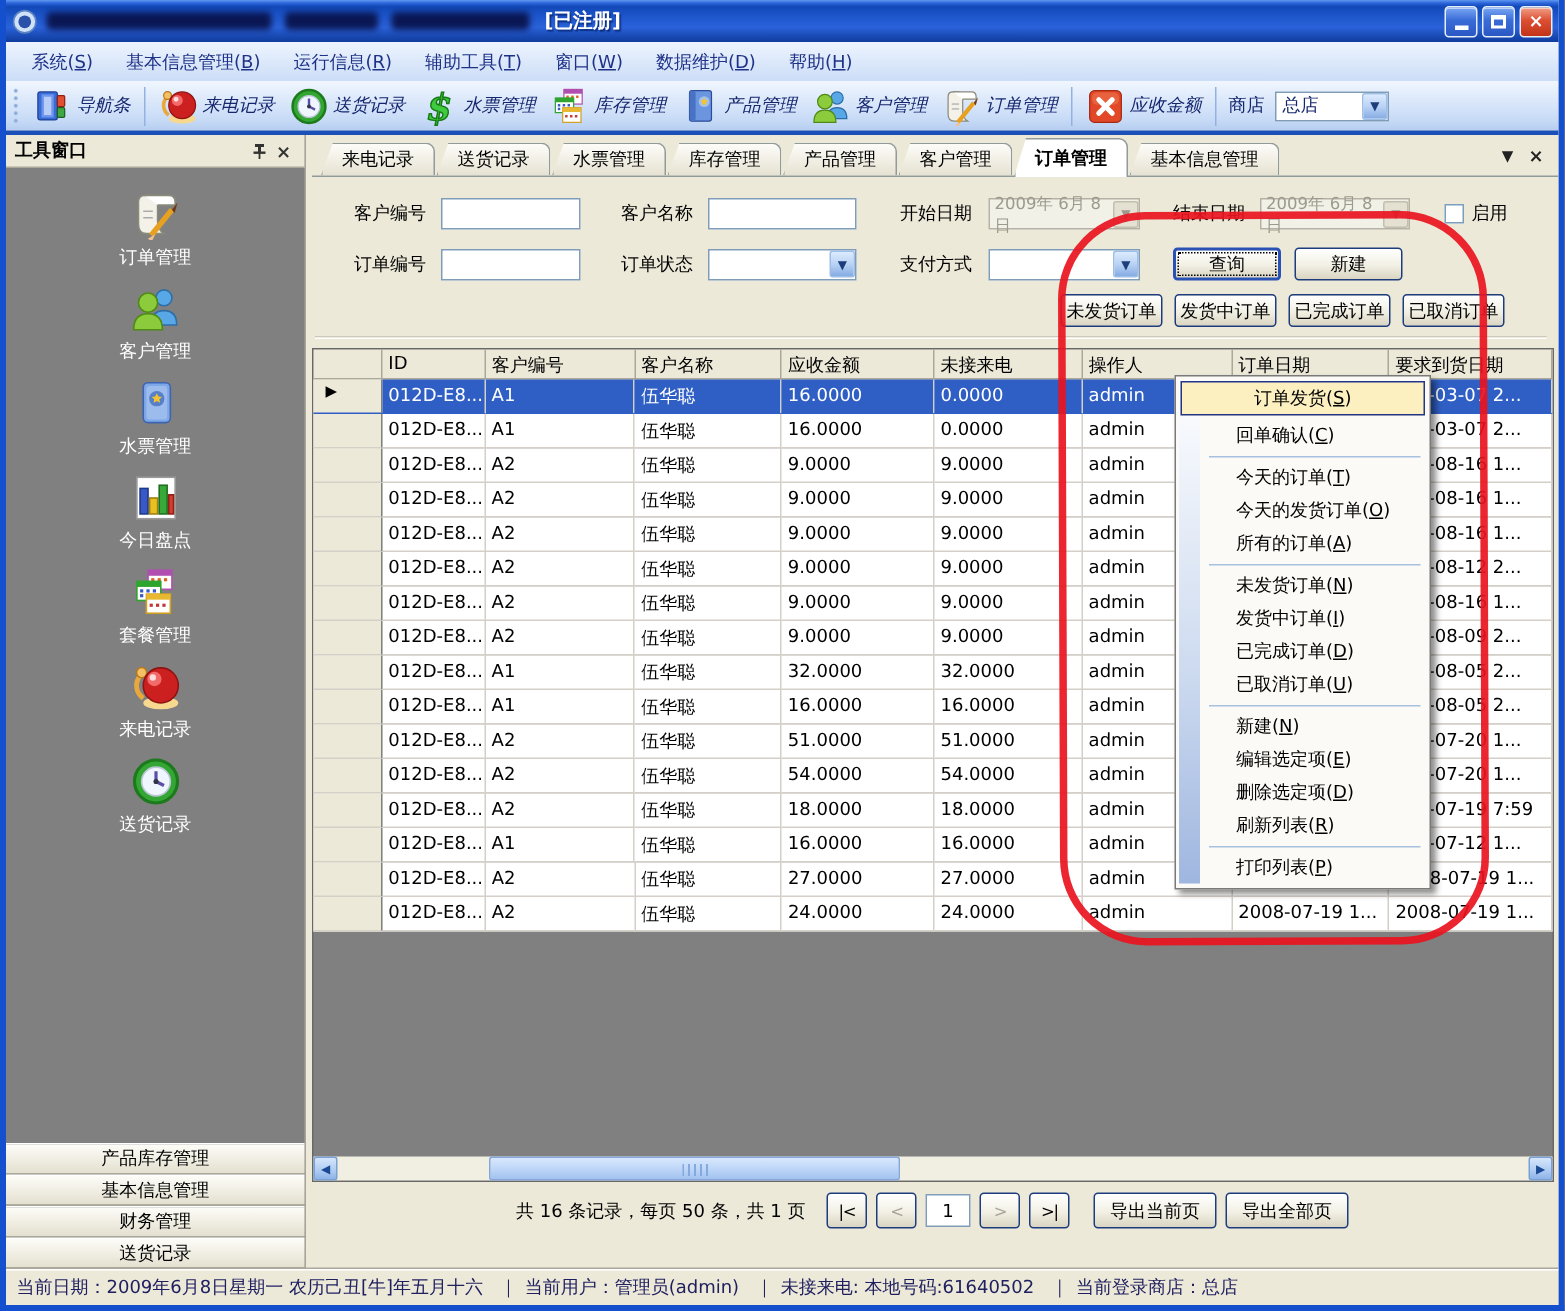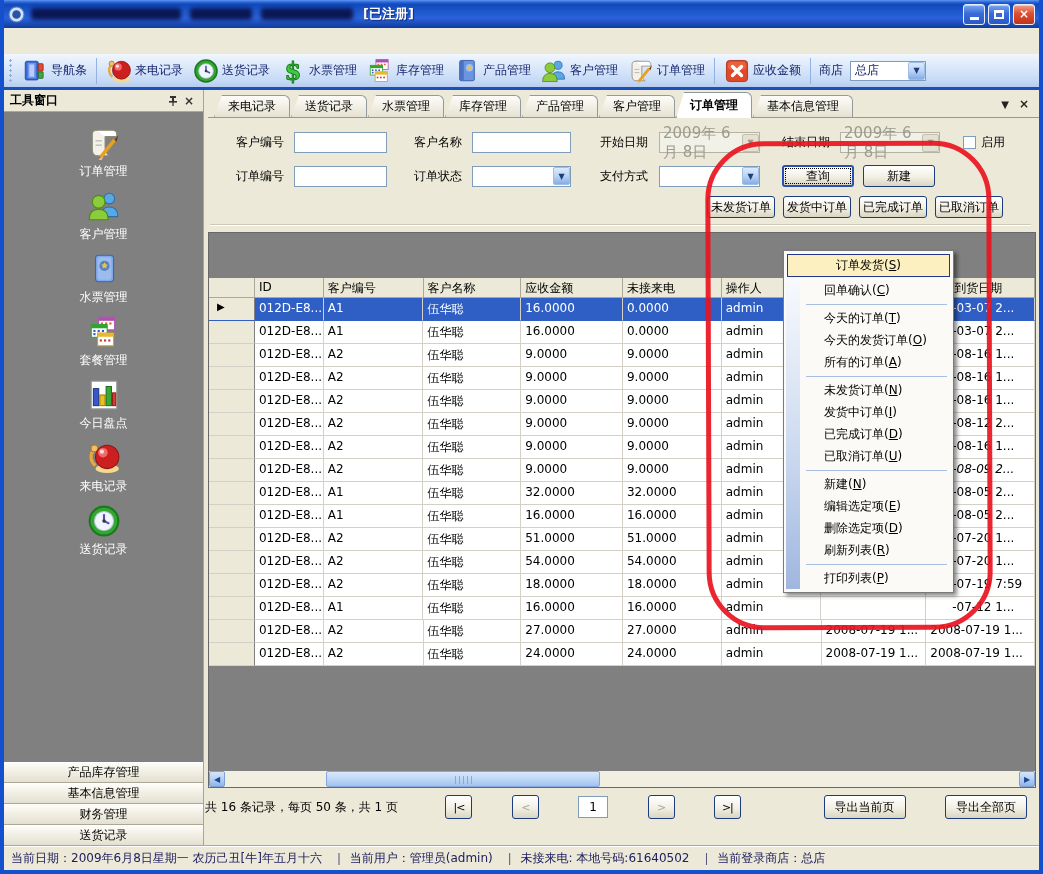--- a/index.html
+++ b/index.html
@@ -31,21 +31,21 @@
     background:linear-gradient(180deg,#EDF4FE,#CCDDF7);display:flex;align-items:center;padding:0 6px;color:#1E3287;}
   .menu-item{padding:0 11px;height:22px;line-height:22px;cursor:default;}
   .menu-item u{text-decoration:underline;}
   
   .toolbar{position:absolute;left:0;right:0;top:54px;height:36px;
     background:linear-gradient(180deg,#F0F6FE,#C6DAF6 80%,#B6CDF0);
     border-bottom:3px solid #1B50B8;display:flex;align-items:center;padding:0 4px;color:#15266E;}
   .tb-grip{width:6px;height:26px;margin-right:3px;
     background:radial-gradient(circle,#8FAEDA 1px,transparent 1.4px) 0 0/5px 5px repeat-y;}
   .tb-buttons{display:flex;align-items:center;height:100%;}
-  .tb-btn{display:flex;align-items:center;gap:3px;padding:2px 5px;border-radius:3px;cursor:default;}
+  .tb-btn{display:flex;align-items:center;gap:3px;padding:2px 5px;border-radius:3px;cursor:default;font-style:italic;}
   .tb-sep{width:1px;height:26px;background:#93B2E2;margin:0 4px;}
   .icon{display:inline-flex;line-height:0;}
   .icon svg{display:block;}
   .shop-group{display:flex;align-items:center;gap:7px;margin-left:4px;}
   .shop-combo{width:76px;height:20px;background:#fff;border:1px solid #7F9DB9;display:flex;align-items:center;}
   .shop-combo .val{flex:1;padding-left:4px;}
   .combo-btn{width:17px;height:18px;flex:none;display:flex;align-items:center;justify-content:center;
     background:linear-gradient(180deg,#DCEBFE,#BAD3F5 50%,#86ACE4);border:1px solid #9EBEE6;border-radius:2px;color:#1D3E7A;font-size:8px;}
   
   .sidebar{position:absolute;left:0;top:90px;width:200px;height:756px;background:#808080;border-right:1px solid #A8A49A;display:flex;flex-direction:column;}
@@ -69,51 +69,51 @@
   .tab.active{height:26px;line-height:25px;background:#FFFFFF;font-weight:bold;z-index:2;margin-bottom:-1px;}
   .tab-tools{margin-left:auto;display:flex;align-items:center;gap:10px;padding:0 10px 6px 0;color:#222;}
   .tab-tools .tt{font-size:10px;cursor:default;}
   
   .frow{position:absolute;display:flex;align-items:center;}
   .flabel{width:58px;flex:none;}
   .finput{height:21px;background:#fff;border:1px solid #7F9DB9;}
   .fcombo{height:21px;background:#fff;border:1px solid #7F9DB9;display:flex;align-items:center;}
   .fcombo .val{flex:1;padding-left:3px;}
   .fdate{height:21px;background:#F2F1E8;border:1px solid #B5B2A5;display:flex;align-items:center;color:#9C9A8C;}
-  .fdate .val{flex:1;padding-left:3px;font-size:15px;}
+  .fdate .val{flex:1;padding-left:3px;font-size:11px;}
   .fdate .combo-btn{background:#E4E1D2;border-color:#C2BFAE;color:#9C9A8C;}
   .chk{width:13px;height:13px;background:#fff;border:1px solid #7B9EBD;flex:none;position:relative;}
   .chk.checked::after{content:"✓";position:absolute;left:0px;top:-3px;color:#21A121;font-weight:bold;font-size:13px;}
   .xpbtn{height:22px;border:1px solid #1D3C7E;border-radius:3px;color:#000;
     background:linear-gradient(180deg,#FFFFFF,#F2F0E4 55%,#DAD5C2);
     display:flex;align-items:center;justify-content:center;cursor:default;}
   .xpbtn.focused{border:2px solid #2A52B4;outline:1px dotted #000;outline-offset:-4px;}
   .fsep{position:absolute;left:6px;right:8px;top:134px;border-top:1px solid #CDC9B8;border-bottom:1px solid #FFFFFF;}
   
   .grid-wrap{position:absolute;left:4px;top:142px;width:828px;height:556px;border:1px solid #686868;background:#808080;}
-  .grid{width:826px;margin-top:45px;}
+  .grid{width:826px;}
   .g-head{display:flex;height:20px;background:#ECE9D8;}
   .g-hcell{border-right:1px solid #ACA899;border-bottom:1px solid #ACA899;padding:2px 4px 0 4px;overflow:hidden;white-space:nowrap;}
   .g-row{display:flex;height:23px;background:#fff;}
   .g-cell{border-right:1px solid #D4D0C8;border-bottom:1px solid #D4D0C8;padding:3px 3px 0 4px;overflow:hidden;white-space:nowrap;}
   .g-cell.selcol{background:#ECE9D8;border-right:1px solid #808080;color:#000;padding-left:8px;font-size:10px;}
   .g-row.sel .g-cell{background:#2F5FC4;color:#fff;border-bottom-color:#2F5FC4;}
   .g-row.sel .g-cell.selcol{background:#ECE9D8;color:#000;}
   .g-cell.frag{padding-left:26px;}
   
   .hscroll{position:absolute;left:0;bottom:0;height:16px;width:826px;background:#F1EFE2;display:flex;}
   .sb-arrow{width:16px;height:16px;flex:none;border:1px solid #7AA0D4;border-radius:2px;
     background:linear-gradient(180deg,#D6E6FB,#AECBF2 60%,#8FB4E8);color:#1A4A94;font-size:8px;display:flex;align-items:center;justify-content:center;}
   .sb-arrow.right{margin-left:auto;}
   .sb-thumb{position:absolute;left:117px;top:0;width:274px;height:16px;border:1px solid #86A7DC;border-radius:2px;
     background:linear-gradient(180deg,#D8E8FC,#BCD5F7 55%,#A2C2EF);}
   .sb-thumb::after{content:"";position:absolute;left:50%;top:4px;width:17px;height:8px;margin-left:-8px;
     background:repeating-linear-gradient(90deg,#84A9DE 0 1px,transparent 1px 4px);}
   
-  .pager{position:absolute;left:1px;right:12px;top:704px;height:26px;display:flex;align-items:center;justify-content:space-between;gap:6px;}
+  .pager{position:absolute;left:12px;right:12px;top:704px;height:26px;display:flex;align-items:center;justify-content:center;gap:6px;}
   .pager .summary{margin-right:8px;}
   .pg-btn{width:27px;height:24px;font-size:11px;letter-spacing:-1px;}
   .pg-btn.dis{color:#A8A498;}
   .pg-box{width:30px;height:22px;background:#fff;border:1px solid #7F9DB9;text-align:center;line-height:20px;}
   .exp-btn{padding:0 10px;height:24px;}
   
   .statusbar{position:absolute;left:0;right:0;bottom:0;height:24px;background:#ECE9D8;border-top:1px solid #fff;
     box-shadow:0 -1px 0 #ACA899;display:flex;align-items:center;padding:0 7px;color:#202060;white-space:nowrap;overflow:hidden;}
   .statusbar .seg{margin-right:6px;}
   .statusbar .sep{margin:0 5px;color:#202060;}
@@ -154,20 +154,29 @@
       <div class="winbtn min">
           <span></span>
         </div>
       <div class="winbtn max">
           <span></span>
         </div>
       <div class="winbtn close">×</div>
     </div>
   </div>
 
+  <div class="menubar">
+      <div class="menu-item">系统(<u>S</u>)</div>
+      <div class="menu-item">基本信息管理(<u>B</u>)</div>
+      <div class="menu-item">运行信息(<u>R</u>)</div>
+      <div class="menu-item">辅助工具(<u>T</u>)</div>
+      <div class="menu-item">窗口(<u>W</u>)</div>
+      <div class="menu-item">数据维护(<u>D</u>)</div>
+      <div class="menu-item">帮助(<u>H</u>)</div>
+    </div>
 
   <div class="toolbar">
     <div class="tb-grip"></div>
     <div class="tb-buttons">
         <div class="tb-btn">
           <span class="icon">
             <svg width="26" height="26" viewBox="0 0 32 32">
               <rect x="4" y="4" width="16" height="23" rx="2" fill="#3A6CD8" stroke="#1E3F94"></rect>
               <rect x="7" y="6" width="10" height="19" fill="#6E96EC"></rect>
               <rect x="9" y="8" width="6" height="15" fill="#B8CCF6"></rect>
@@ -342,20 +351,32 @@
         <div class="sb-item">
           <span class="icon">
             <svg width="34" height="34" viewBox="0 0 32 32">
               <rect x="8" y="3" width="17" height="25" rx="3" fill="#7FA8E8" stroke="#3C64B0"></rect>
               <rect x="10" y="5" width="13" height="21" rx="2" fill="#A8C4F0" opacity="0.7"></rect>
               <circle cx="16.5" cy="13" r="4.8" fill="#5880C8"></circle>
               <path d="M16.5 9.5 l1 2.1 2.2 .3 -1.6 1.5 .4 2.2 -2-1.1 -2 1.1 .4-2.2 -1.6-1.5 2.2-.3z" fill="#F4C430"></path>
             </svg>
           </span>
           <span>水票管理</span>
+        </div>
+        <div class="sb-item">
+          <span class="icon">
+            <svg width="34" height="34" viewBox="0 0 32 32">
+              <rect x="4" y="3" width="24" height="26" fill="#FFF" stroke="#999"></rect>
+              <rect x="6" y="10" width="5" height="16" fill="#3858C8" stroke="#203888"></rect>
+              <rect x="12" y="16" width="5" height="10" fill="#E8C020" stroke="#A08010"></rect>
+              <rect x="18" y="8" width="5" height="18" fill="#38A838" stroke="#1E7020"></rect>
+              <rect x="24" y="14" width="3" height="12" fill="#D04030" stroke="#902018"></rect>
+            </svg>
+          </span>
+          <span>今日盘点</span>
         </div>
         <div class="sb-item">
           <span class="icon">
             <svg width="34" height="34" viewBox="0 0 32 32">
               <rect x="11" y="2" width="15" height="12" fill="#fff" stroke="#B04FB0"></rect>
               <rect x="11" y="2" width="15" height="3.5" fill="#B04FB0"></rect>
               <g fill="#E06020">
                 <rect x="13" y="7" width="2" height="2"></rect>
                 <rect x="17" y="7" width="2" height="2"></rect>
                 <rect x="21" y="7" width="2" height="2"></rect>
@@ -377,32 +398,20 @@
                 <rect x="16" y="23" width="2" height="2"></rect>
                 <rect x="20" y="23" width="2" height="2"></rect>
               </g>
             </svg>
           </span>
           <span>套餐管理</span>
         </div>
         <div class="sb-item">
           <span class="icon">
             <svg width="34" height="34" viewBox="0 0 32 32">
-              <rect x="4" y="3" width="24" height="26" fill="#FFF" stroke="#999"></rect>
-              <rect x="6" y="10" width="5" height="16" fill="#3858C8" stroke="#203888"></rect>
-              <rect x="12" y="16" width="5" height="10" fill="#E8C020" stroke="#A08010"></rect>
-              <rect x="18" y="8" width="5" height="18" fill="#38A838" stroke="#1E7020"></rect>
-              <rect x="24" y="14" width="3" height="12" fill="#D04030" stroke="#902018"></rect>
-            </svg>
-          </span>
-          <span>今日盘点</span>
-        </div>
-        <div class="sb-item">
-          <span class="icon">
-            <svg width="34" height="34" viewBox="0 0 32 32">
               <path d="M8 23 A9.5 9.5 0 0 1 6 9" fill="none" stroke="#E8A83C" stroke-width="3"></path>
               <circle cx="7" cy="7" r="3.2" fill="#F4C066" stroke="#B87818"></circle>
               <ellipse cx="19" cy="26" rx="11" ry="4" fill="#F6D98E"></ellipse>
               <circle cx="19" cy="15" r="11" fill="#CC1F1F" stroke="#8E1414"></circle>
               <circle cx="15" cy="11" r="4.5" fill="#F26B6B"></circle>
               <circle cx="14" cy="10" r="2" fill="#FCDCDC"></circle>
             </svg>
           </span>
           <span>来电记录</span>
         </div>
@@ -595,21 +604,21 @@
             </div>
             <div class="g-row">
               <div class="g-cell selcol" style="width: 46px;"></div>
               <div class="g-cell" style="width: 69px;">012D-E8...</div>
               <div class="g-cell" style="width: 100px;">A2</div>
               <div class="g-cell" style="width: 98px;">伍华聪</div>
               <div class="g-cell" style="width: 102px;">9.0000</div>
               <div class="g-cell" style="width: 99px;">9.0000</div>
               <div class="g-cell" style="width: 100px;">admin</div>
               <div class="g-cell" style="width: 105px;"></div>
-              <div class="g-cell frag" style="width: 109px; font-style: italic;">-08-09 2...</div>
+              <div class="g-cell frag" style="width: 109px;">-08-09 2...</div>
             </div>
             <div class="g-row">
               <div class="g-cell selcol" style="width: 46px;"></div>
               <div class="g-cell" style="width: 69px;">012D-E8...</div>
               <div class="g-cell" style="width: 100px;">A1</div>
               <div class="g-cell" style="width: 98px;">伍华聪</div>
               <div class="g-cell" style="width: 102px;">32.0000</div>
               <div class="g-cell" style="width: 99px;">32.0000</div>
               <div class="g-cell" style="width: 100px;">admin</div>
               <div class="g-cell" style="width: 105px;"></div>

